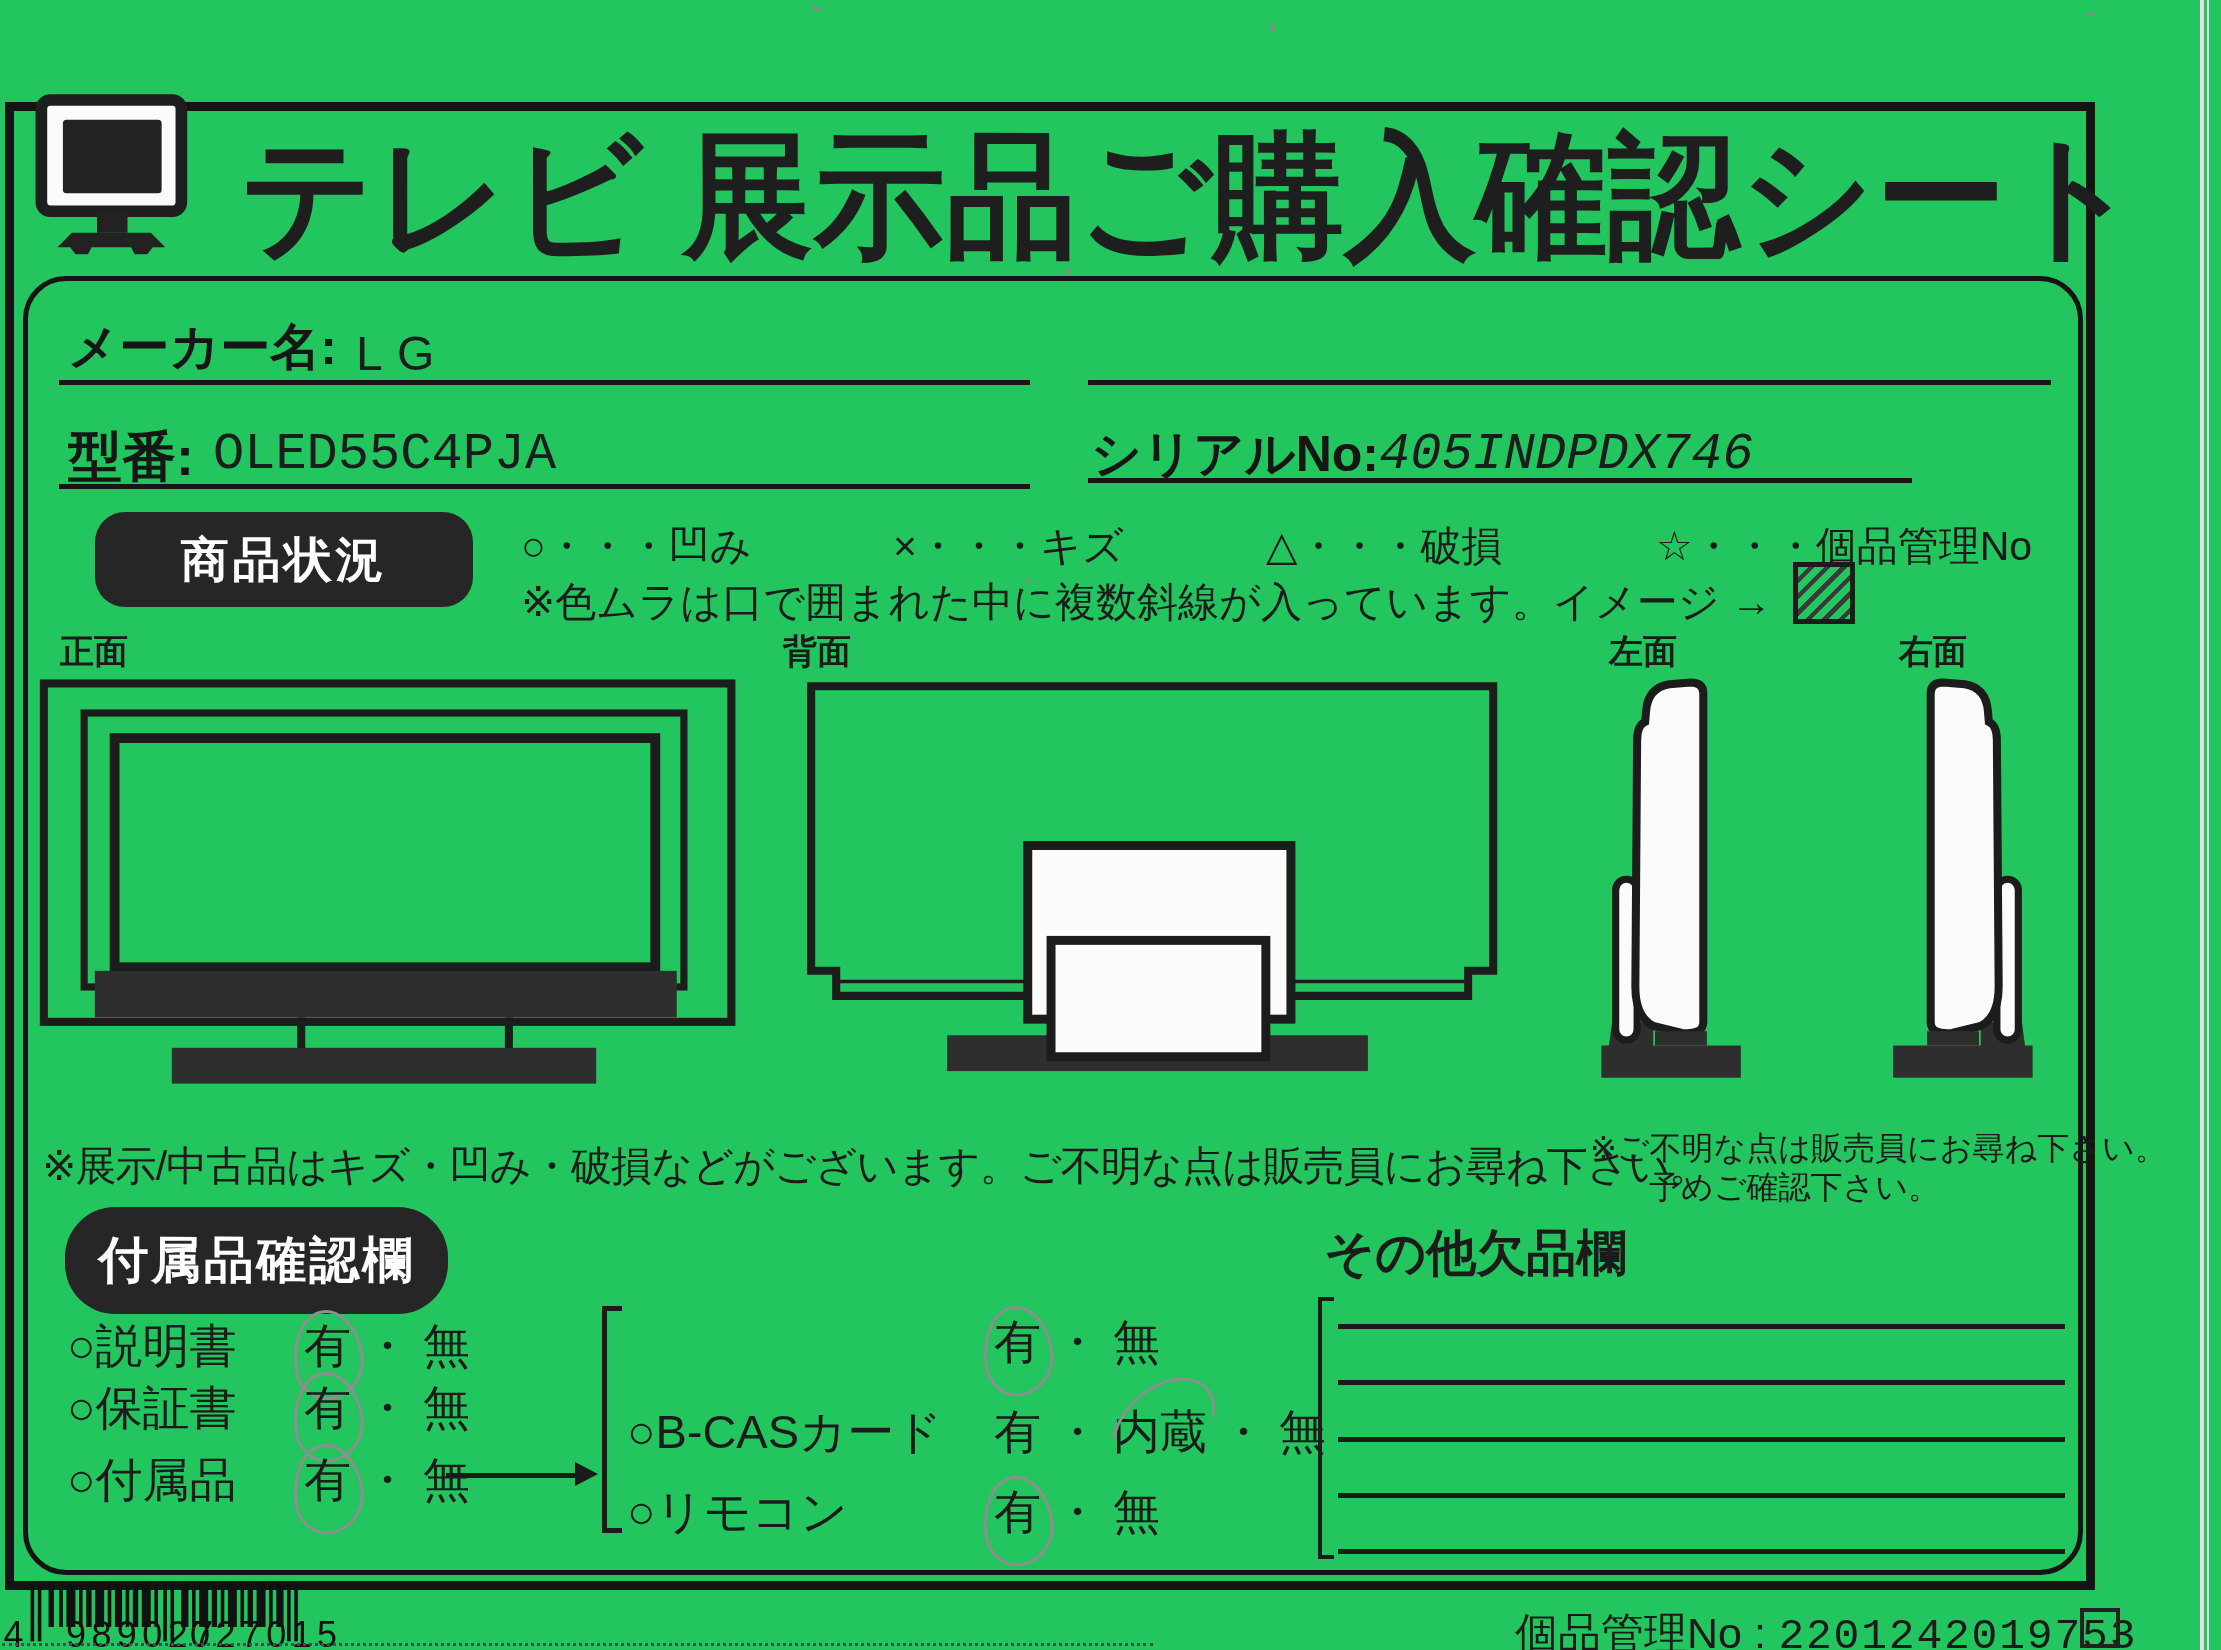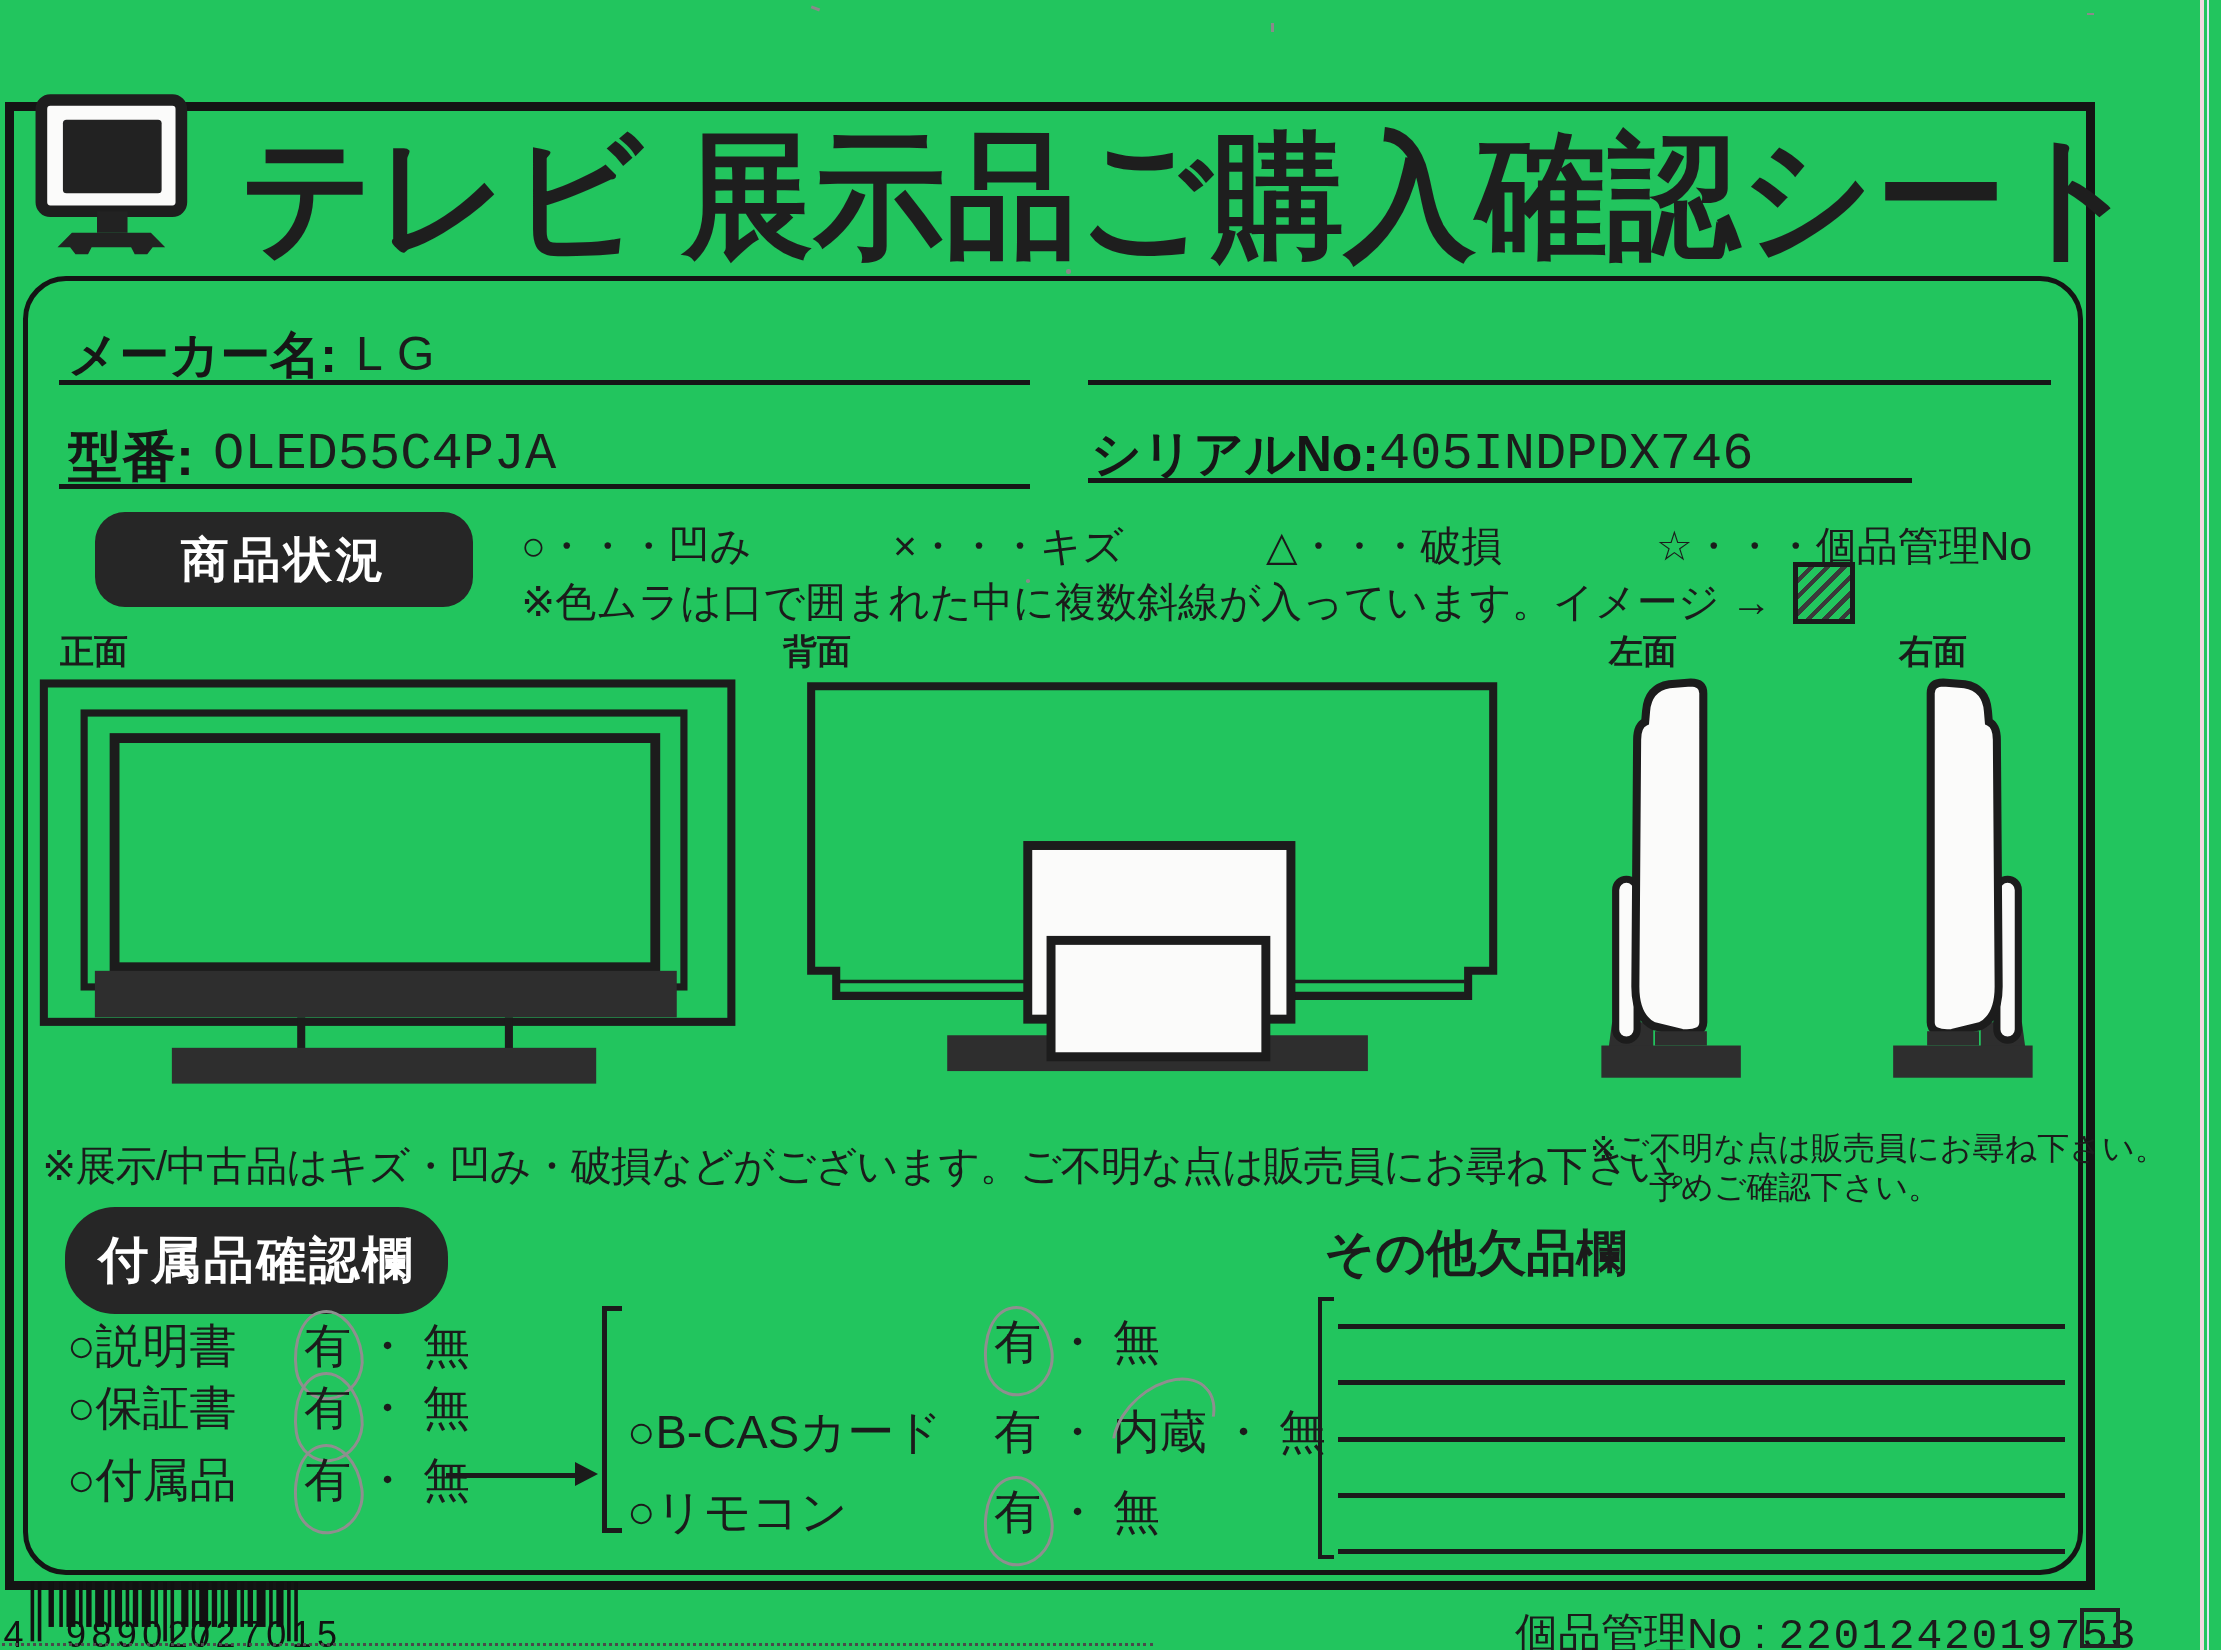--- a/index.html
+++ b/index.html
@@ -86,31 +86,31 @@
   <div class="rounded-box"></div>
 
   <svg class="abs" style="left:27px;top:91px;" width="184" height="175" viewBox="0 0 205 195">
     <rect x="16" y="10" width="156" height="124" rx="10" fill="#fbfbfa" stroke="#1e1e1e" stroke-width="13"></rect>
     <rect x="40" y="32" width="110" height="82" rx="4" fill="#222"></rect>
     <rect x="78" y="134" width="34" height="24" fill="#222"></rect>
     <path d="M50,158 L138,158 L154,174 L140,174 L134,182 L120,182 L116,174 L72,174 L68,182 L54,182 L48,174 L34,174 Z" fill="#222"></path>
   </svg>
   <div class="title">テレビ 展示品ご購入確認シート</div>
 
-  <div class="field-label" style="left:68px;top:322px;font-size:50px;">メーカー名:</div>
+  <div class="field-label" style="left:68px;top:314px;font-size:50px;">メーカー名:</div>
   <div class="field-value" style="left:356px;top:326px;font-size:48px;letter-spacing:14.3px;">LG</div>
   <div class="rule" style="left:59px;top:380px;width:971px;"></div>
   <div class="rule" style="left:1088px;top:380px;width:963px;"></div>
 
   <div class="field-label" style="left:68px;top:421px;font-size:54px;">型番:</div>
   <div class="field-value mono" style="left:213px;top:425px;font-size:52px;">OLED55C4PJA</div>
   <div class="rule" style="left:59px;top:484px;width:971px;"></div>
 
   <div class="field-label" style="left:1091px;top:421px;font-size:50px;">シリアルNo:</div>
-  <div class="field-value mono" style="left:1379px;top:425px;font-size:52px;">405INDPDX746</div>
+  <div class="field-value mono" style="left:1379px;top:425px;font-size:52px;font-style:italic;">405INDPDX746</div>
   <div class="rule" style="left:1088px;top:478px;width:824px;"></div>
 
   <div class="badge badge-jyokyo">商品状況</div>
   <div class="legend-item" style="left:521px;">○・・・凹み</div>
   <div class="legend-item" style="left:893px;">×・・・キズ</div>
   <div class="legend-item" style="left:1266px;">△・・・破損</div>
   <div class="legend-item" style="left:1656px;">☆・・・個品管理No</div>
   <div class="legend-note">※色ムラは口で囲まれた中に複数斜線が入っています。イメージ →</div>
   <div class="hatch-box"></div>
 

